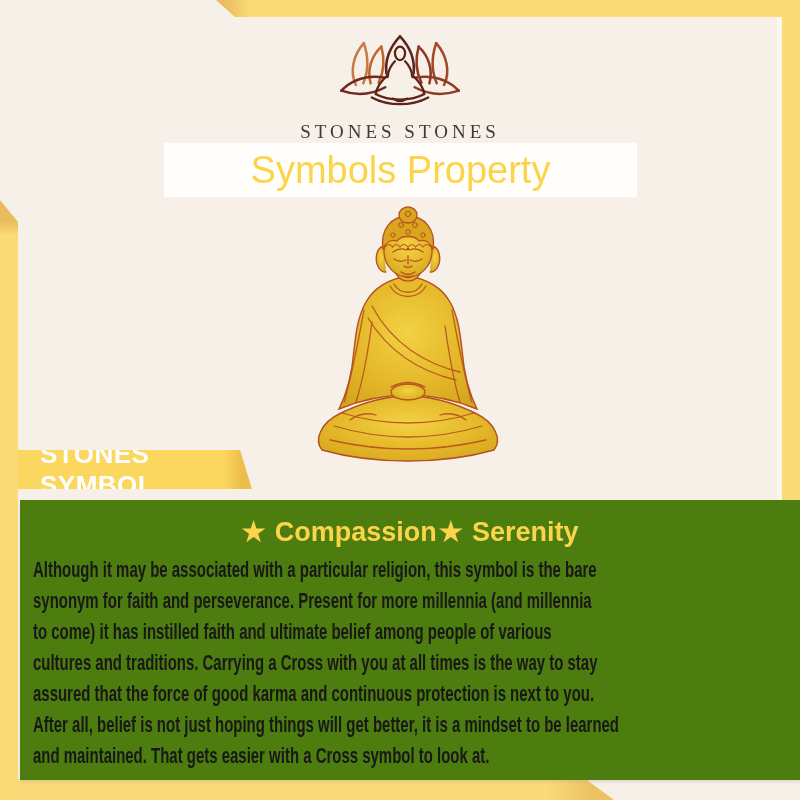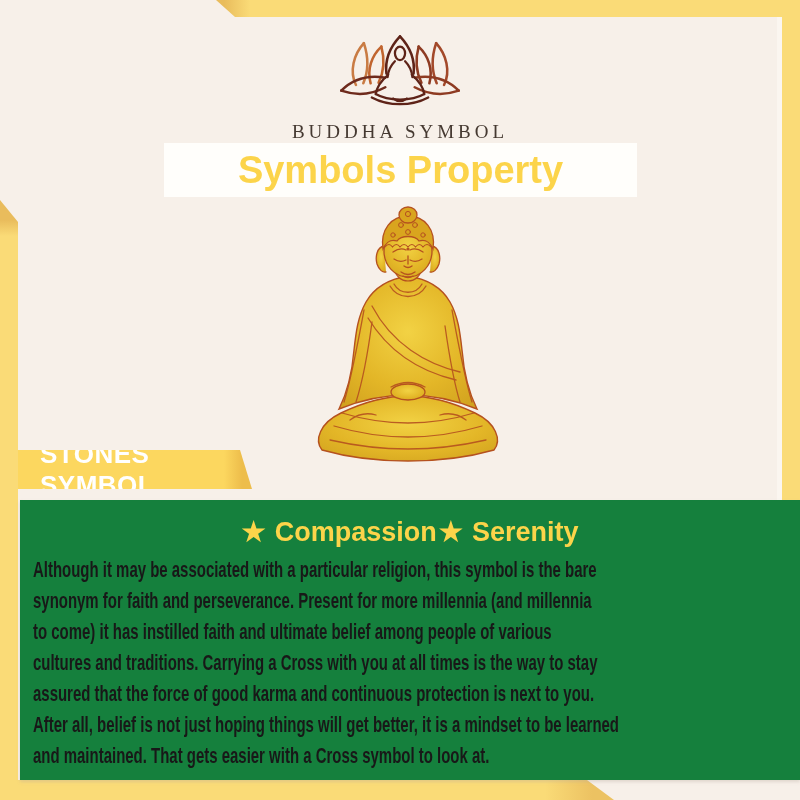--- a/index.html
+++ b/index.html
@@ -40,41 +40,41 @@
     margin-top:1px;font-family:"Liberation Serif","DejaVu Serif",serif;
     font-size:19px;letter-spacing:4px;color:#453931;
   }
 
   
   .title-box{
     position:absolute;left:164px;top:143px;width:473px;height:54px;
     background:#FFFEFB;display:flex;align-items:center;justify-content:center;
   }
   .page-title{
-    margin:0;font-size:38px;font-weight:bold;color:#FCD44A;letter-spacing:0;
+    margin:0;font-size:38px;font-weight:normal;color:#FCD44A;letter-spacing:0;
   }
 
   
   .buddha{position:absolute;left:306px;top:204px;width:204px;height:258px;}
 
   
   .symbol-banner{
     position:absolute;left:18px;top:450px;width:234px;height:39px;
     background:linear-gradient(90deg,#FCD75F 0,#FCD75F 206px,#EDBD4B 224px);
     clip-path:polygon(0 0,222px 0,234px 100%,0 100%);
     display:flex;align-items:center;
   }
   .symbol-banner .banner-label{
     color:#FFFFFF;font-size:26px;font-weight:bold;padding-left:22px;letter-spacing:0.5px;
   }
 
   
   .content-panel{
     position:absolute;left:20px;top:500px;width:780px;height:280px;
-    background:#15803d;box-shadow:0 2px 3px rgba(182,170,158,0.35);
+    background:#4d7c0f;box-shadow:0 2px 3px rgba(182,170,158,0.35);
   }
   .features{
     position:absolute;left:0;top:16px;width:100%;text-align:center;
     color:#FCD44A;font-weight:bold;font-size:27px;white-space:nowrap;
   }
   .features .star{margin-right:9px;}
   .features .star2{margin-left:2px;}
   .description{
     position:absolute;left:13px;top:54px;width:1130px;margin:0;
     font-size:22px;line-height:31px;font-weight:bold;color:#181818;
@@ -128,21 +128,21 @@
           <path d="M141 66 C133 74 129 84 128 94"></path>
           <path d="M159 66 C167 74 171 84 172 94"></path>
           <path d="M129 90 C117 100 109 112 107 124"></path>
           <path d="M171 90 C183 100 191 112 193 124"></path>
           <path d="M107 124 C129 137 171 137 193 124"></path>
           <path d="M100 130 C130 146 170 146 200 130"></path>
           <path d="M138 132 q12 9 24 0"></path>
         </g>
       </g>
     </svg>
-    <div class="brand-name">BUDDHA SYMBOL</div>
+    <div class="brand-name">STONES STONES</div>
   </header>
 
   <div class="title-box">
     <h1 class="page-title">Symbols Property</h1>
   </div>
 
   <svg class="buddha" viewBox="0 0 204 258" aria-hidden="true">
     <defs>
       <radialGradient id="gold" cx="50%" cy="42%" r="78%">
         <stop offset="0" stop-color="#F2D244"></stop>

